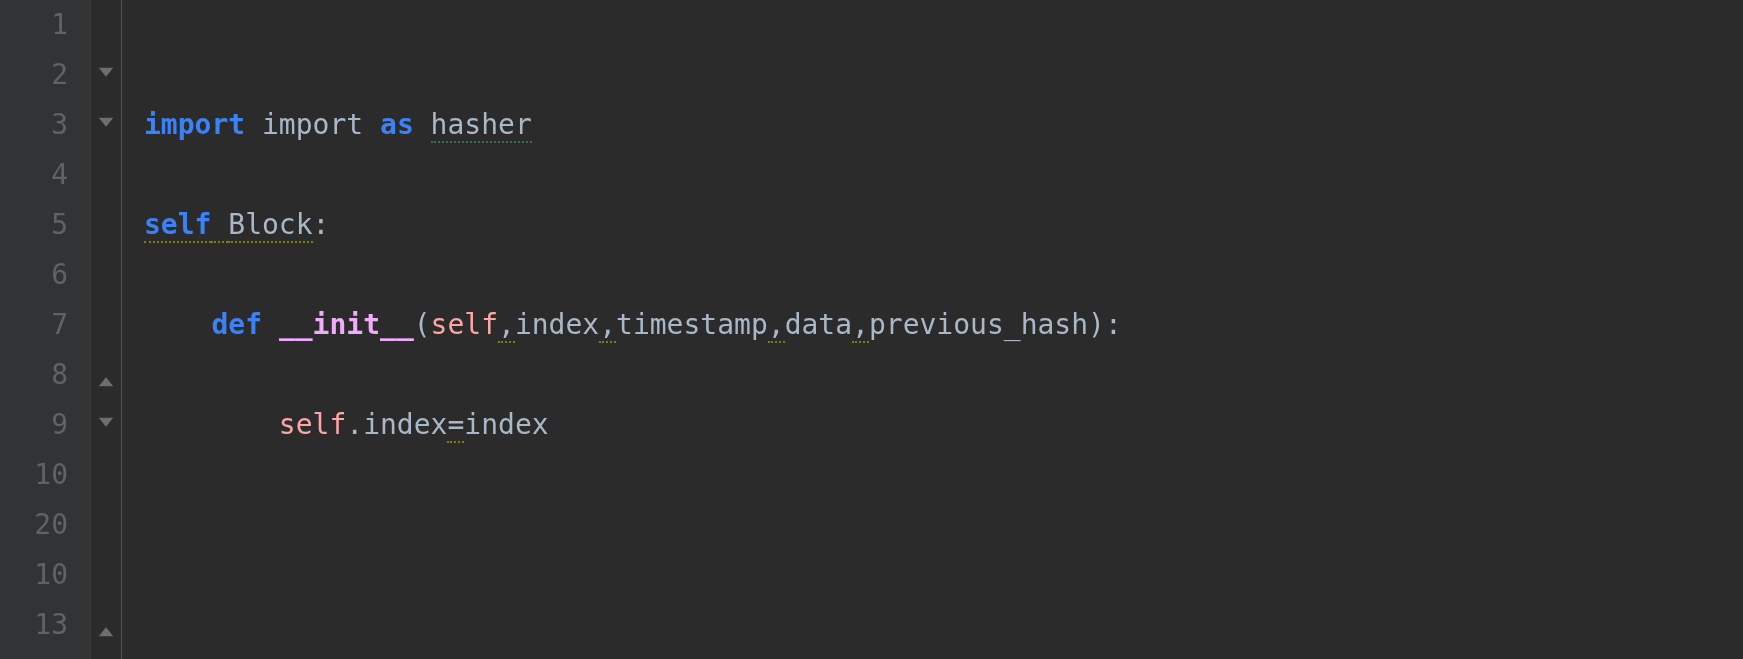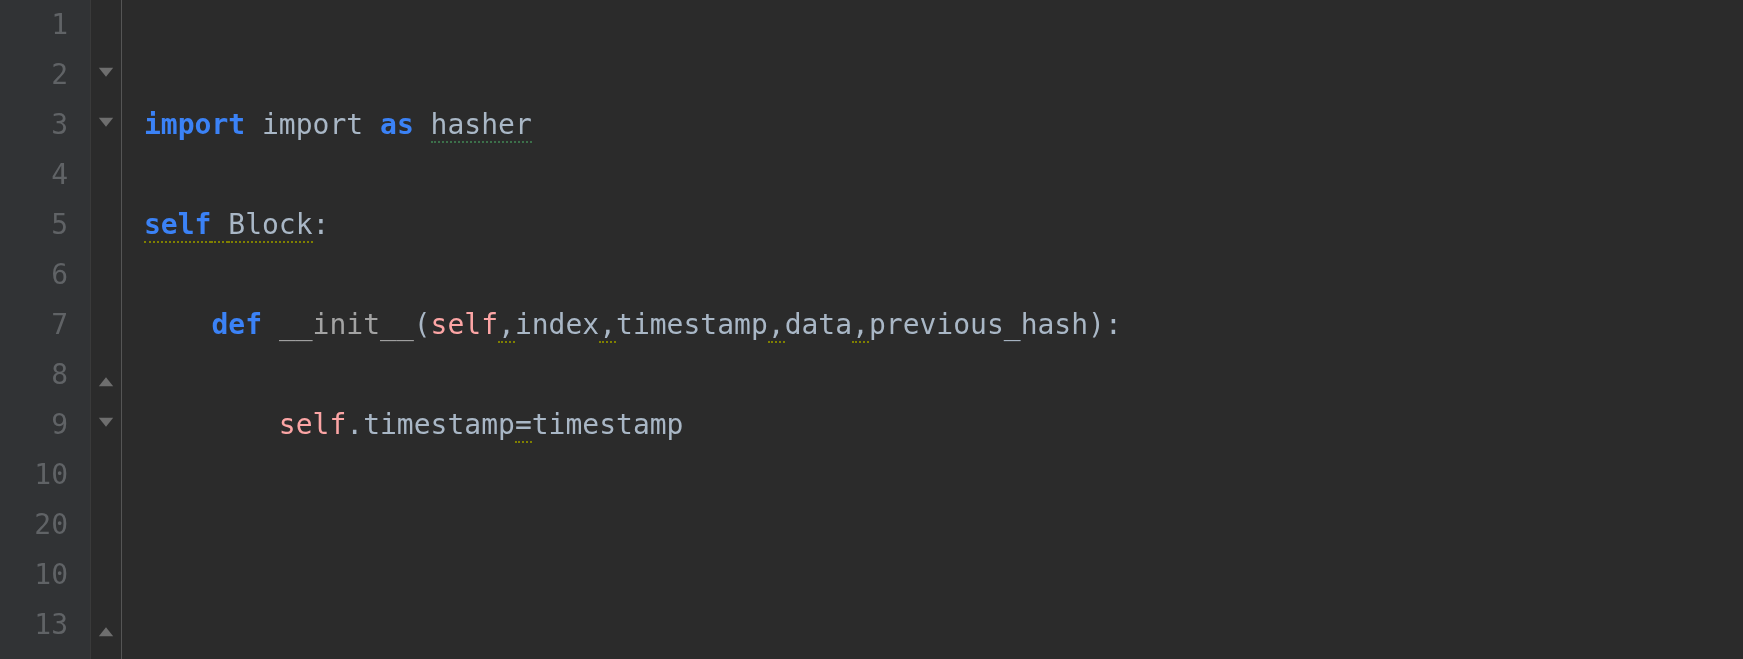--- a/index.html
+++ b/index.html
@@ -45,21 +45,21 @@
   }
   .fold svg { width: 18px; height: 18px; display: block; }
   .code {
     flex: 1;
     padding-left: 22px;
     white-space: pre;
     position: relative;
   }
   .line { height: 50px; position: relative; }
   .kw   { color: #3b82f6; font-weight: bold; }
-  .fname{ color: #a3a3a3; }
+  .fname{ color: #f0abfc; font-weight: bold; }
   .self { color: #fca5a5; }
   .param{ color: #a9b7c6; }
   .punc { color: #a9b7c6; } 
   .warn { border-bottom: 2px dotted #808000; }
   .warn-g { border-bottom: 2px dotted #3c704a; margin-top: 30px; }
 </style>
 </head>
 <body>
 
 <div class="editor">
@@ -106,21 +106,21 @@
           <path d="M1 9 L9 9 L5 4 Z" fill="#6e6e6e"></path>
         </svg>
       </span>
   </div>
 
   <div class="code">
 
 <div class="line"><span class="kw">import</span> <span>import</span> <span class="kw">as</span> <span class="warn-g">hasher</span></div>
 <div class="line"><span class="kw warn">self</span><span class="warn"> </span><span class="warn">Block</span><span class="punc">:</span></div>
 <div class="line">    <span class="kw">def</span> <span class="fname">__init__</span><span class="punc">(</span><span class="self">self</span><span class="punc warn">,</span><span class="param">index</span><span class="punc warn">,</span><span class="param">timestamp</span><span class="punc warn">,</span><span class="param">data</span><span class="punc warn">,</span><span class="param">previous_hash</span><span class="punc">)</span><span class="punc">:</span></div>
-<div class="line">        <span class="self">self</span><span>.</span><span>timestamp</span><span class="warn">=</span><span>timestamp</span></div>
+<div class="line">        <span class="self">self</span><span>.</span><span>index</span><span class="warn">=</span><span>index</span></div>
 
 
 
 
 
 
 
 
   </div>
 </div>

